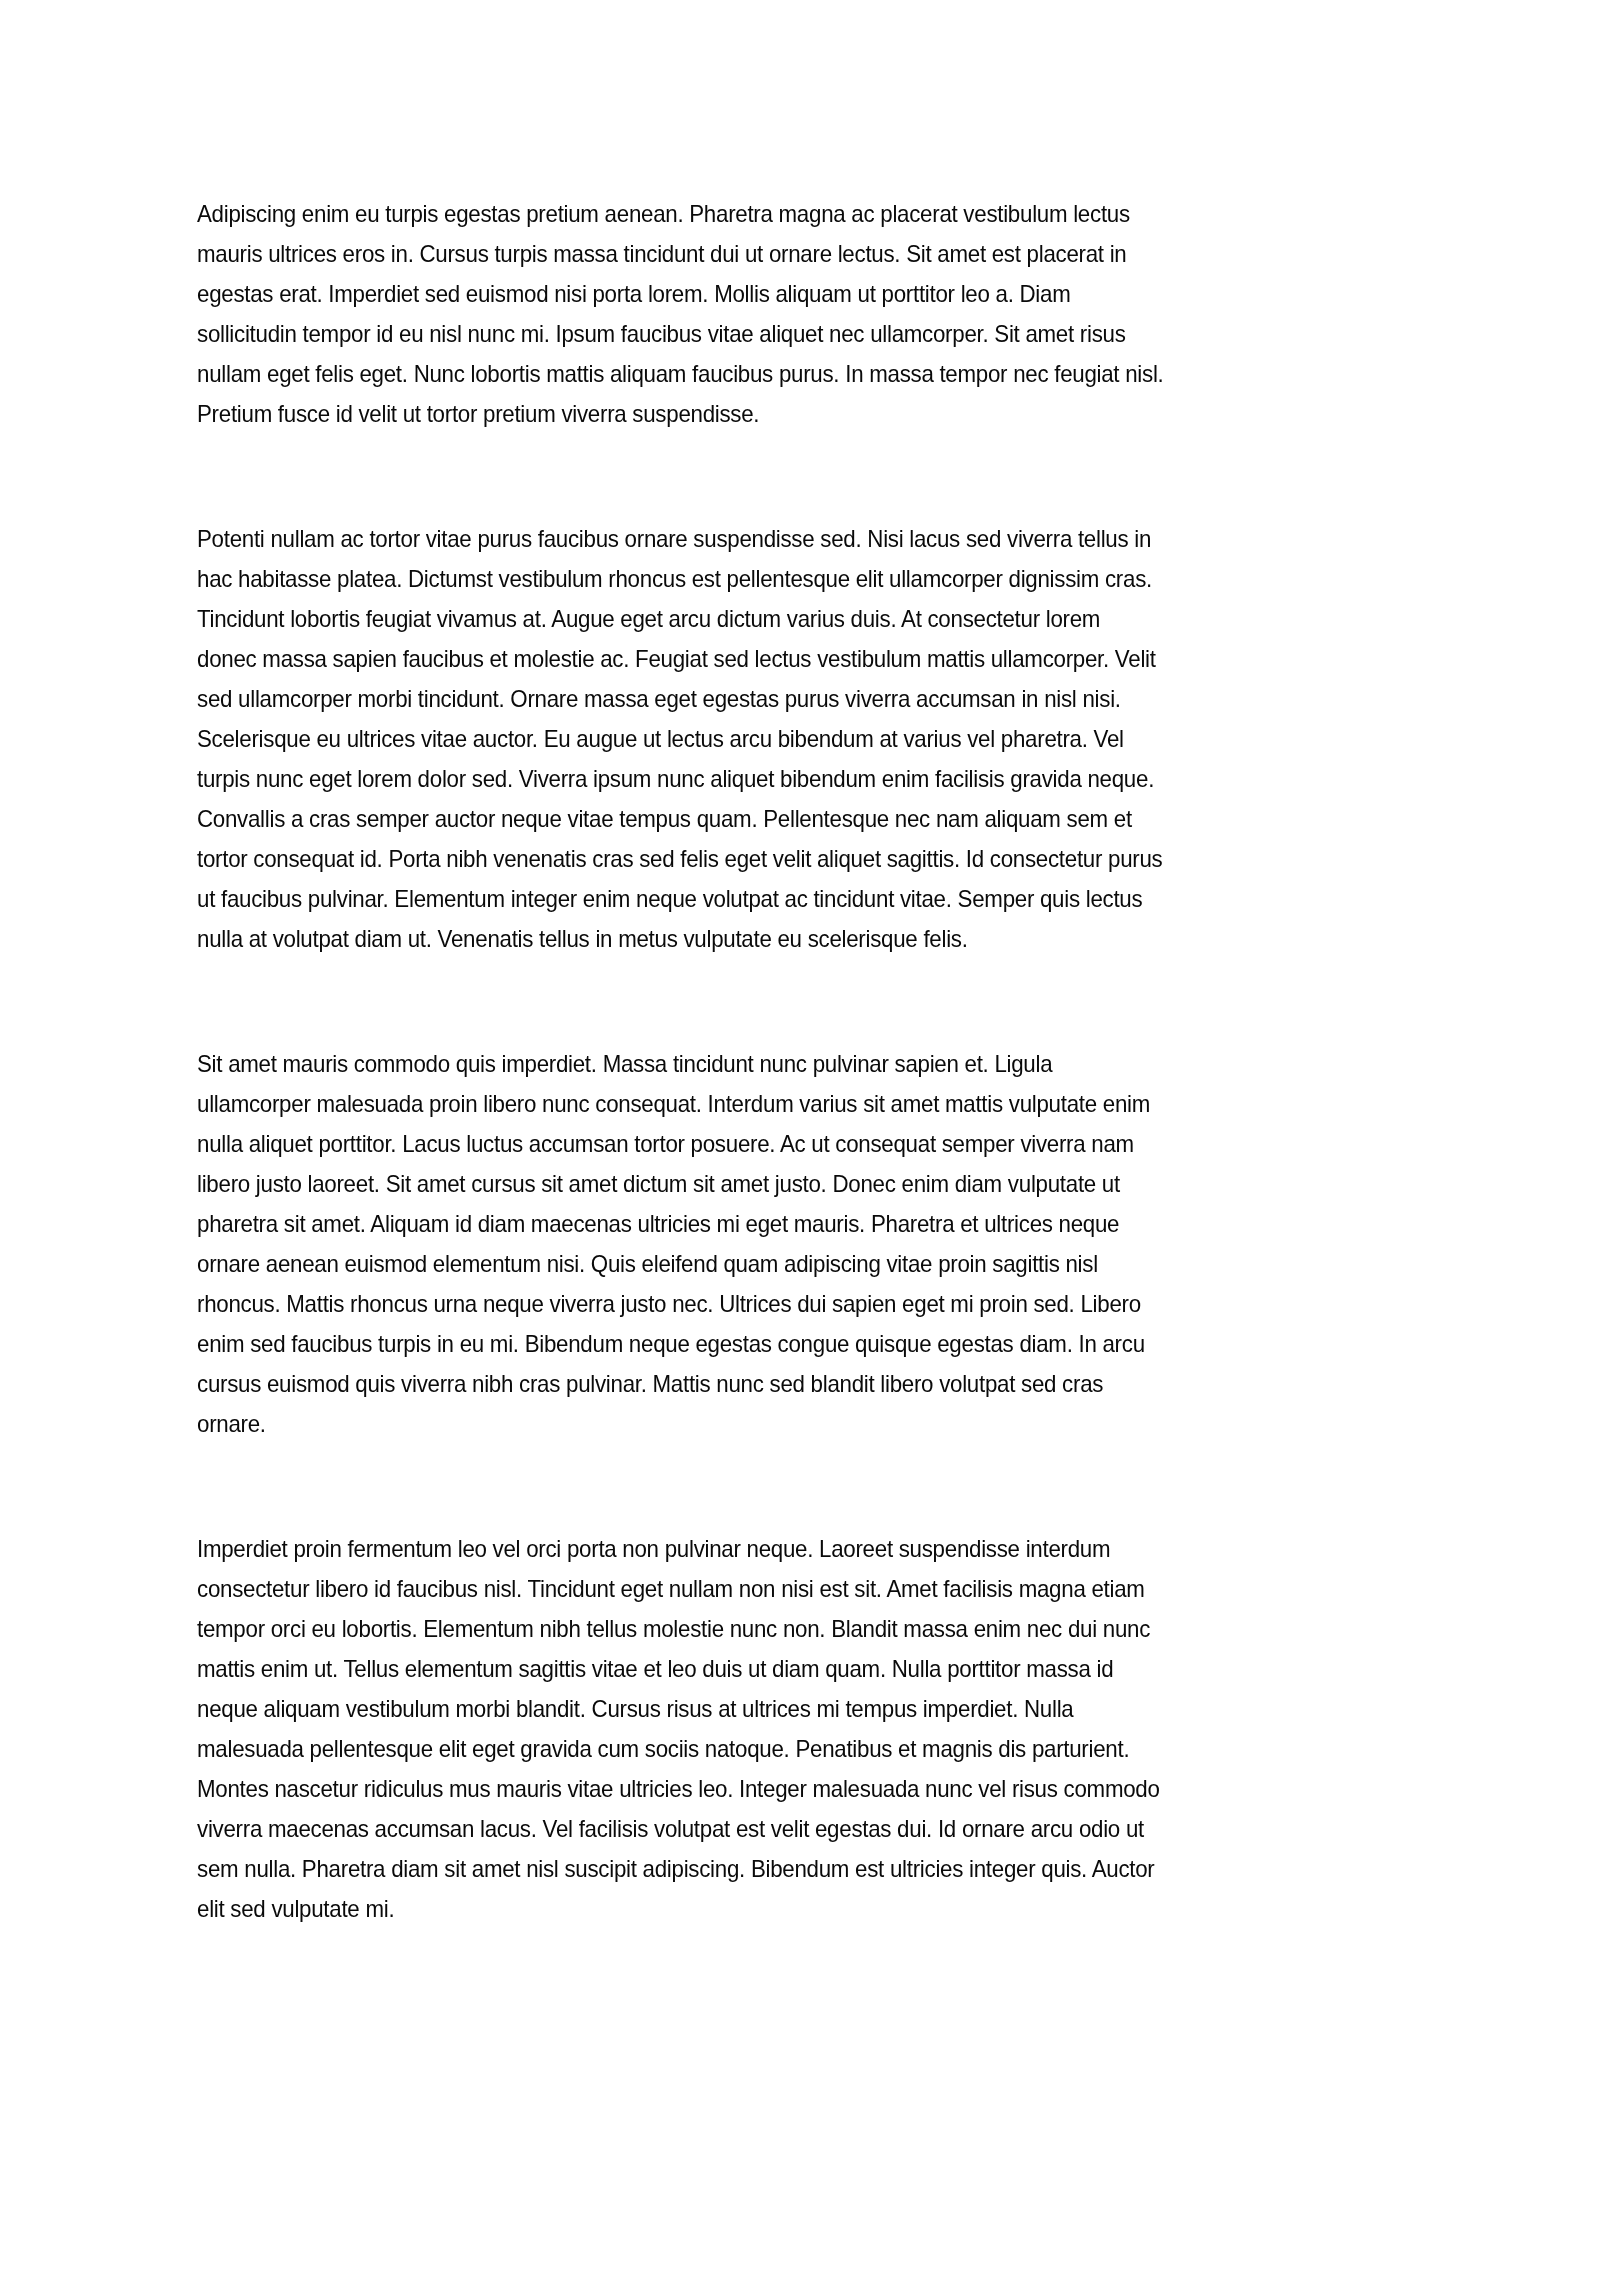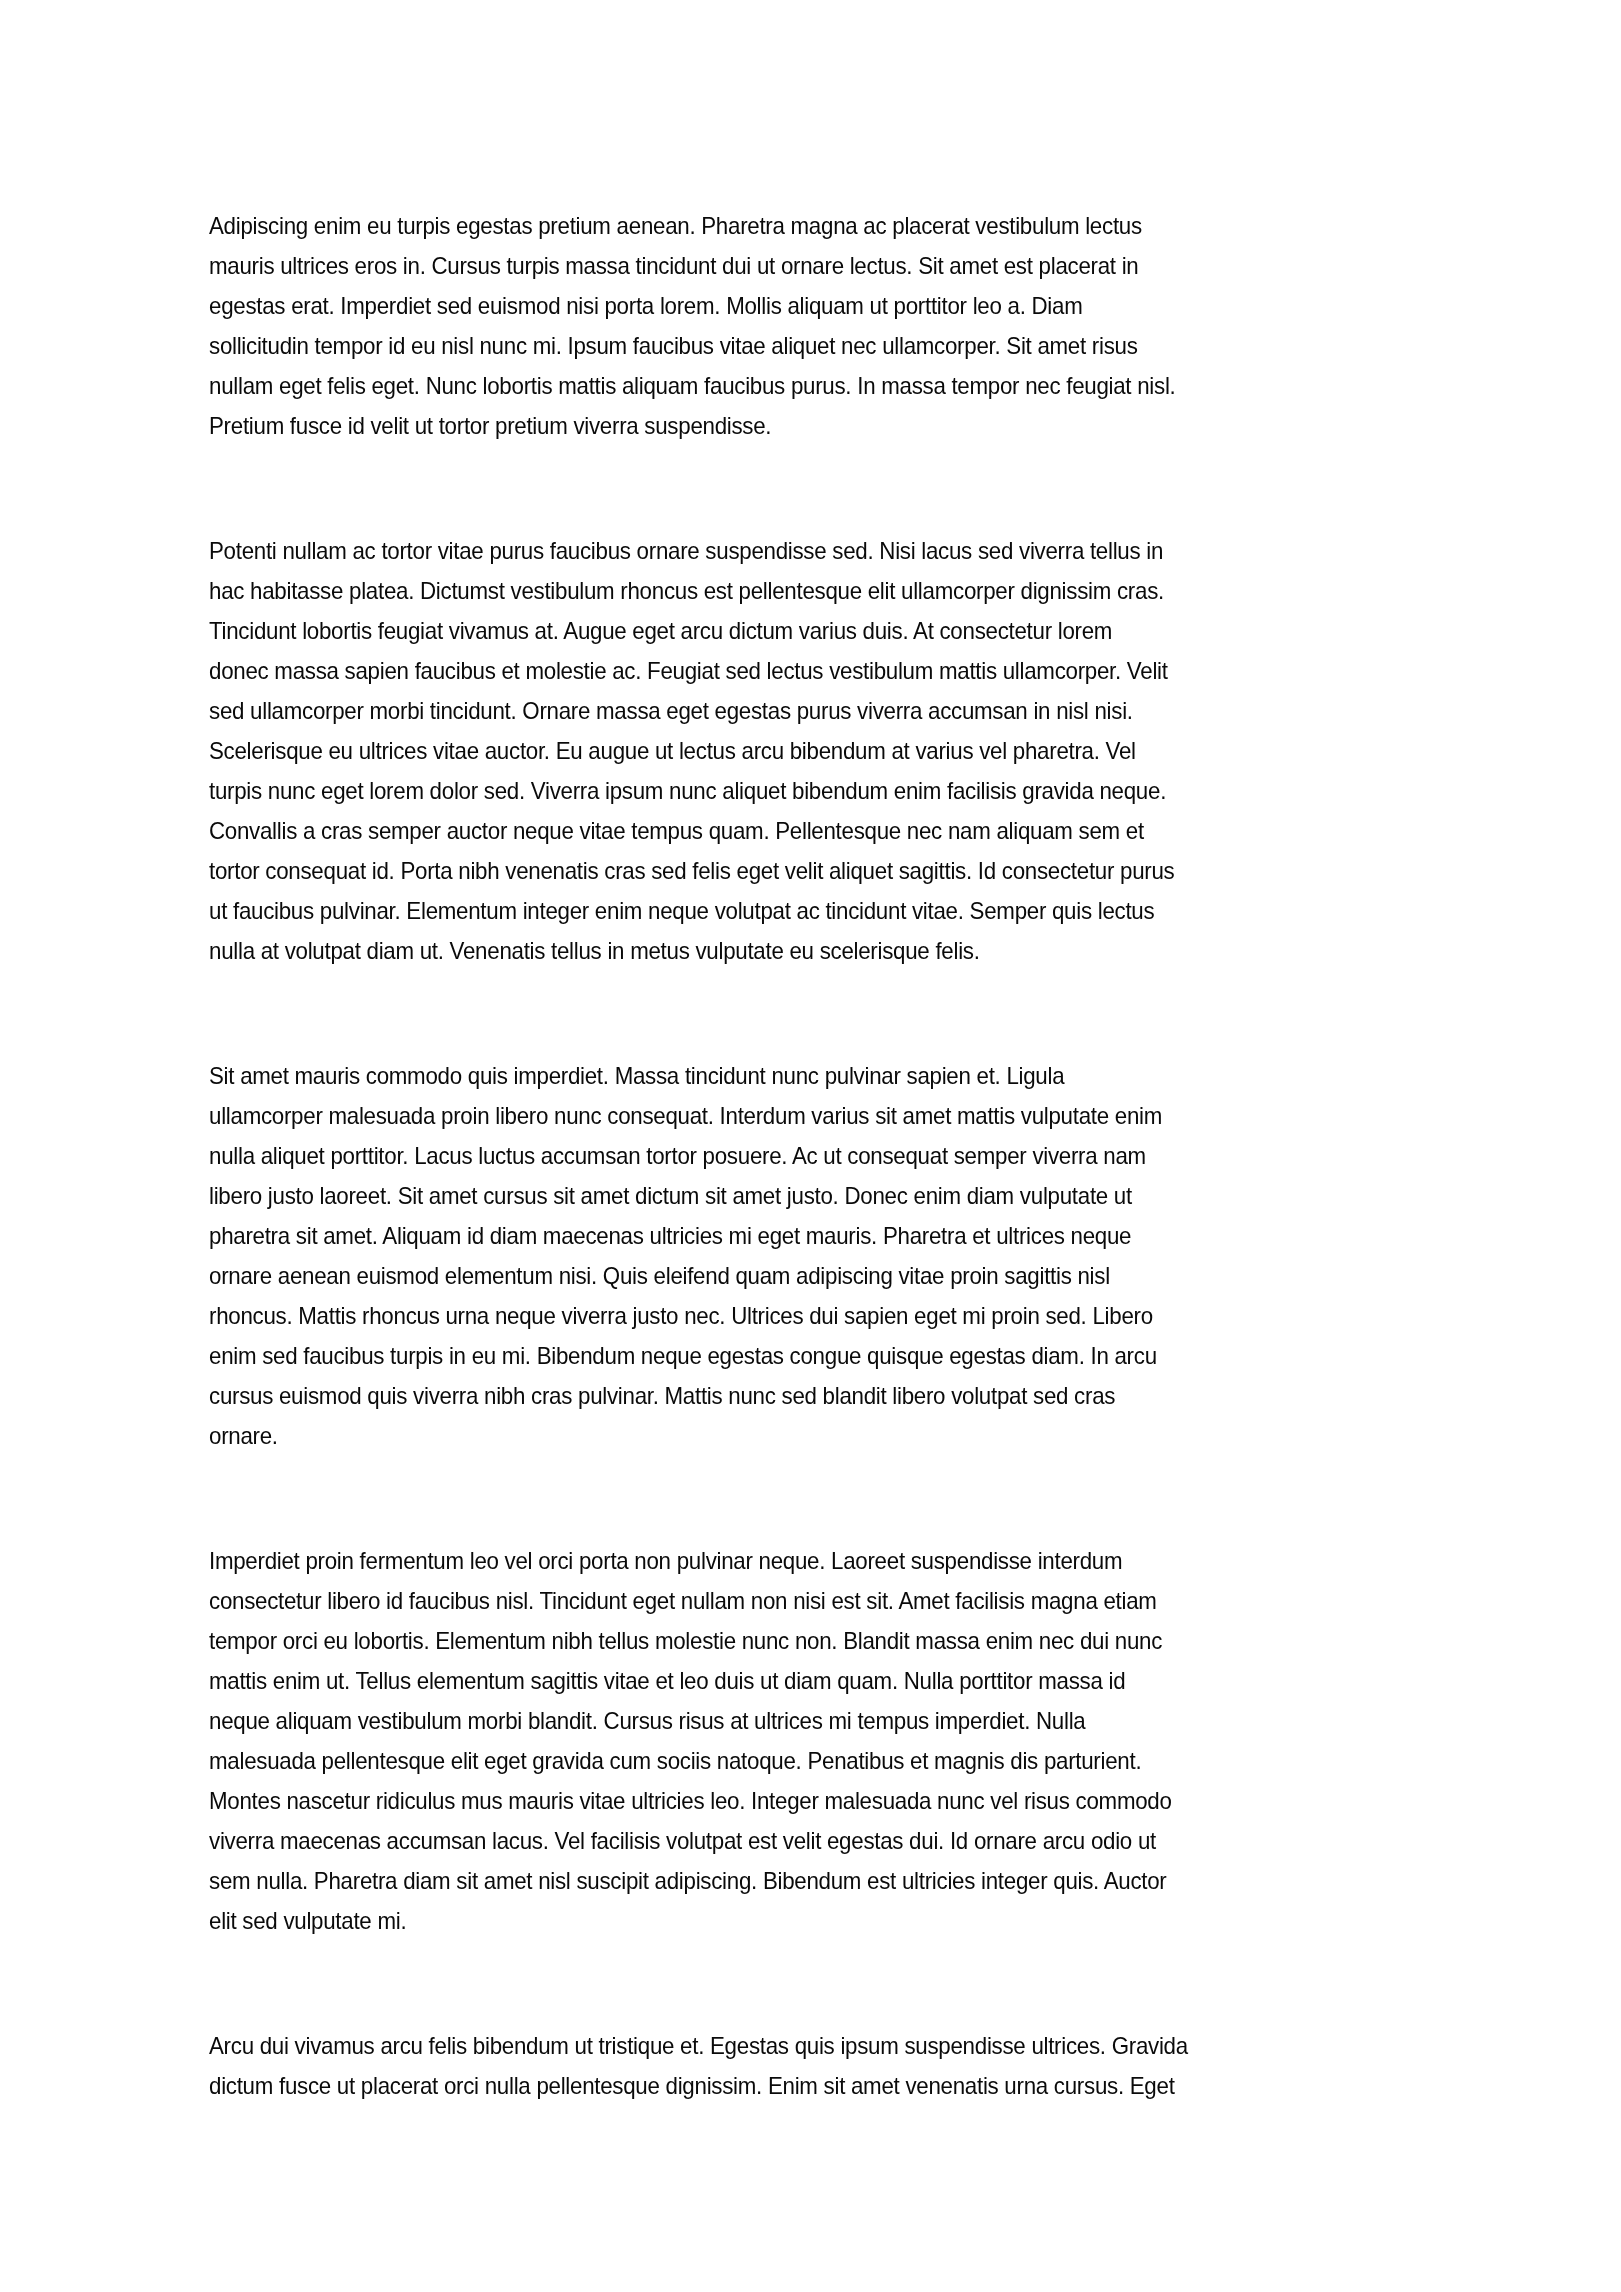--- a/index.html
+++ b/index.html
@@ -21,21 +21,21 @@
       height: 2293px;
       background: #ffffff;
     }
     .text-column {
       position: absolute;
       left: 197px;
       top: 194px;
       width: 1245px;
     }
     .paragraph {
-      margin: 12px;
+      margin: 0;
       padding: 0;
     }
     .paragraph + .paragraph {
       margin-top: 85px;
     }
     .line {
       display: block;
       height: 40px;
       line-height: 40px;
       font-family: "Liberation Sans", sans-serif;
@@ -95,20 +95,16 @@
       <span class="line">tempor orci eu lobortis. Elementum nibh tellus molestie nunc non. Blandit massa enim nec dui nunc</span>
       <span class="line">mattis enim ut. Tellus elementum sagittis vitae et leo duis ut diam quam. Nulla porttitor massa id</span>
       <span class="line">neque aliquam vestibulum morbi blandit. Cursus risus at ultrices mi tempus imperdiet. Nulla</span>
       <span class="line">malesuada pellentesque elit eget gravida cum sociis natoque. Penatibus et magnis dis parturient.</span>
       <span class="line">Montes nascetur ridiculus mus mauris vitae ultricies leo. Integer malesuada nunc vel risus commodo</span>
       <span class="line">viverra maecenas accumsan lacus. Vel facilisis volutpat est velit egestas dui. Id ornare arcu odio ut</span>
       <span class="line">sem nulla. Pharetra diam sit amet nisl suscipit adipiscing. Bibendum est ultricies integer quis. Auctor</span>
       <span class="line">elit sed vulputate mi.</span>
     </p>
 
-    <p class="paragraph">
-      <span class="line">Arcu dui vivamus arcu felis bibendum ut tristique et. Egestas quis ipsum suspendisse ultrices. Gravida</span>
-      <span class="line">dictum fusce ut placerat orci nulla pellentesque dignissim. Enim sit amet venenatis urna cursus. Eget</span>
-    </p>
 
   </div>
 </div>
 
 
 </body></html>

